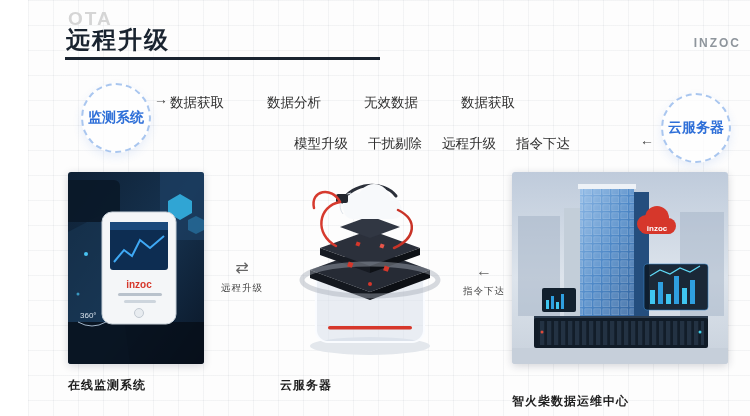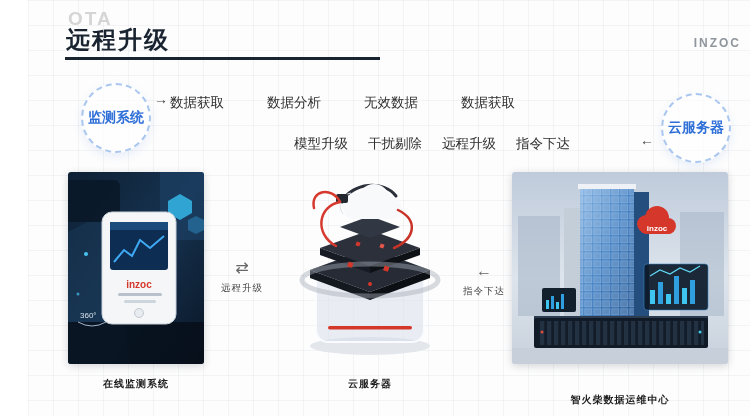--- a/index.html
+++ b/index.html
@@ -44,21 +44,21 @@
   .mini-arrow-left-badge { left: 126px; top: 91px; }
   .mini-arrow-right-badge { left: 612px; top: 132px; }
 
   
   .panel { position: absolute; }
   .panel-photo { border-radius: 3px; overflow: hidden; box-shadow: 0 2px 8px rgba(20,30,50,0.18); }
   .panel-monitor { left: 40px; top: 172px; width: 136px; height: 192px; }
   .panel-cloud { left: 252px; top: 176px; width: 180px; height: 186px; }
   .panel-center { left: 484px; top: 172px; width: 216px; height: 192px; }
 
-  .caption { position: absolute; text-align: center; font-size: 10px; font-weight: 600;
+  .caption { position: absolute; text-align: left; font-size: 12px; font-weight: 600;
     color: #1d1d1d; letter-spacing: 1px; }
   .caption-monitor { left: 40px; top: 377px; width: 136px; }
   .caption-cloud { left: 252px; top: 377px; width: 180px; }
   .caption-center { left: 484px; top: 393px; width: 216px; }
 
   
   .connector { position: absolute; display: flex; flex-direction: column; align-items: center;
     color: #555; }
   .connector-download { left: 188px; top: 260px; width: 52px; }
   .connector-command { left: 430px; top: 263px; width: 52px; }

